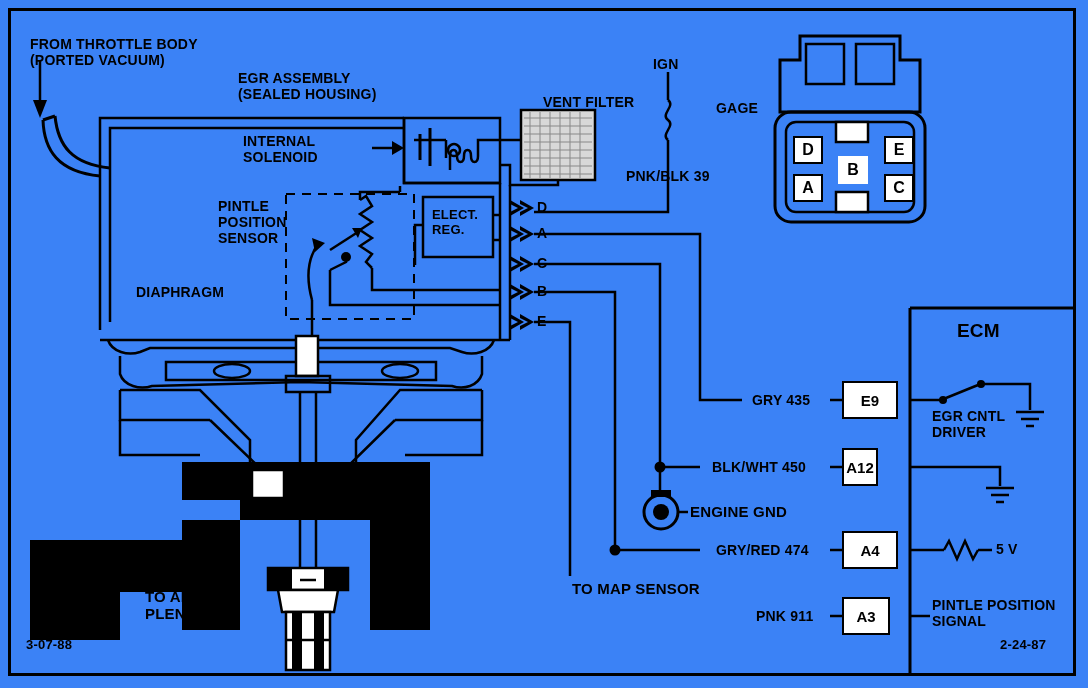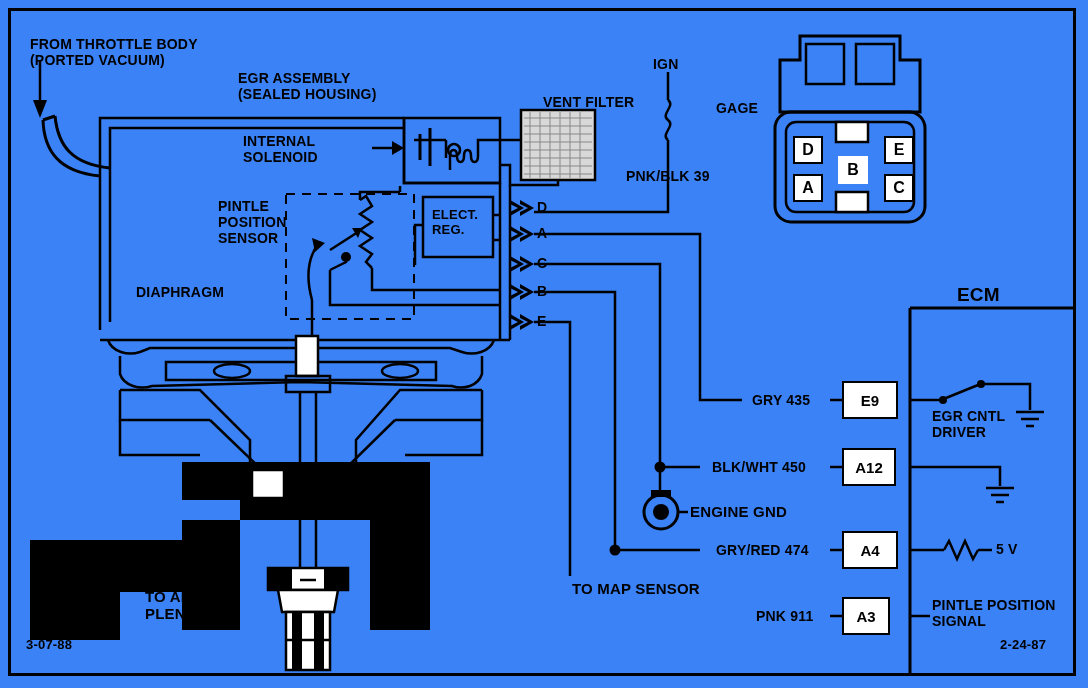--- a/index.html
+++ b/index.html
@@ -28,21 +28,21 @@
     position: absolute;
     font-weight: bold;
     color: #000;
     white-space: pre;
     line-height: 1.15;
     letter-spacing: 0.2px;
   }
   .s13 { font-size: 13px; }
   .s14 { font-size: 14px; }
   .s15 { font-size: 15px; }
-  .s19 { font-size: 19px; }
+  .s19 { font-size: 19px; margin-top: 36px; }
   svg.layer {
     position: absolute;
     left: 0;
     top: 0;
     width: 1088px;
     height: 688px;
     pointer-events: none;
   }
   .pinbox {
     position: absolute;
@@ -292,21 +292,21 @@
   <div class="connbox" style="left:793px; top:136px; width:30px; height:28px;">D</div>
   <div class="connbox" style="left:884px; top:136px; width:30px; height:28px;">E</div>
   <div class="connbox" style="left:838px; top:156px; width:30px; height:28px; border:none;">B</div>
   <div class="connbox" style="left:793px; top:174px; width:30px; height:28px;">A</div>
   <div class="connbox" style="left:884px; top:174px; width:30px; height:28px;">C</div>
 
 
   <div class="lbl s19" style="left:957px; top:284px;">ECM</div>
 
   <div class="pinbox" style="left:842px; top:381px; width:56px; height:38px;">E9</div>
-  <div class="pinbox" style="left:842px; top:448px; width:54px; height:38px;">A12</div>
+  <div class="pinbox" style="left:842px; top:448px; width:36px; height:38px;">A12</div>
   <div class="pinbox" style="left:842px; top:531px; width:56px; height:38px;">A4</div>
   <div class="pinbox" style="left:842px; top:597px; width:48px; height:38px;text-align:right;">A3</div>
 
   <div class="lbl s14" style="left:752px; top:392px;">GRY 435</div>
   <div class="lbl s14" style="left:712px; top:459px;">BLK/WHT 450</div>
   <div class="lbl s14" style="left:716px; top:542px;">GRY/RED 474</div>
   <div class="lbl s14" style="left:756px; top:608px;">PNK 911</div>
 
   <div class="lbl s14" style="left:932px; top:408px;">EGR CNTL
 DRIVER</div>

